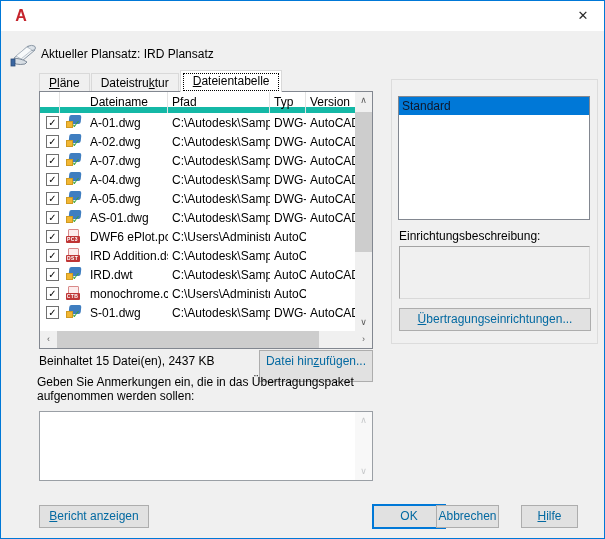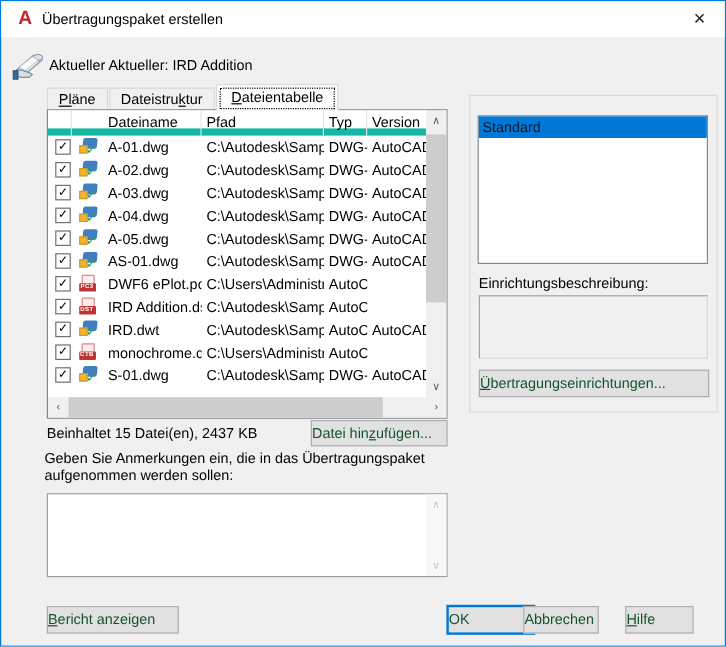--- a/index.html
+++ b/index.html
@@ -57,22 +57,22 @@
   .vscroll .thumb { position:absolute; left:0; top:20px; width:17px; height:140px; background:#cdcdcd; }
   .hscroll { position:absolute; left:0; bottom:0; height:17px; width:332px; background:#f0f0f0; }
   .hscroll .thumb { position:absolute; top:0; left:17px; width:262px; height:17px; background:#cdcdcd; }
   .sb-arrow { position:absolute; width:17px; height:17px; color:#5a5a5a; font-size:9px; text-align:center; line-height:17px; }
   .sb-up { top:0; left:0; } .sb-down { bottom:0; left:0; }
   .sb-left { left:0; top:0; } .sb-right { right:0; top:0; }
   .sb-arrow.dim { color:#c6c8ca; }
 
   
   .summary { position:absolute; left:38px; top:353px; }
-  .btn { background:#e1e1e1; border:1px solid #adadad; text-align:left; font-size:12px; color:#14532d; }
-  .add-file { position:absolute; left:258px; top:349px; width:114px; height:22px; line-height:21px; }
+  .btn { background:#e1e1e1; border:1px solid #adadad; text-align:center; font-size:12px; color:#0369a1; }
+  .add-file { position:absolute; left:258px; top:349px; width:114px; height:32px; line-height:21px; }
   .notes-label { position:absolute; left:36px; top:374px; width:344px; line-height:14px; }
   .notes-box { position:absolute; left:38px; top:410px; width:334px; height:70px; background:#fff; border:1px solid #9a9fa5; }
   .notes-scroll { position:absolute; right:0; top:0; bottom:0; width:17px; background:#f8f8f8; }
 
   
   .groupbox { position:absolute; border:1px solid #dcdcdc; }
   .group-setup { left:390px; top:78px; width:207px; height:265px; }
   .group-preview { left:390px; top:367px; width:206px; height:113px; }
   .group-label { position:absolute; left:6px; top:-8px; background:#f0f0f0; padding:0 4px; white-space:nowrap; }
   .setup-list { position:absolute; left:6px; top:16px; width:192px; height:124px; background:#fff; border:1px solid #828790; }
@@ -87,34 +87,33 @@
   .cancel-btn { position:absolute; left:435px; top:504px; width:63px; height:23px; line-height:21px; }
   .help-btn { position:absolute; left:520px; top:504px; width:57px; height:23px; line-height:21px; }
 </style>
 </head>
 <body>
 
 <div class="dialog">
 
   <div class="titlebar">
     <div class="app-icon">A</div>
-    <div class="title-text">Übertragungspaket erstellen</div>
     <div class="close-btn">✕</div>
   </div>
 
   <div class="etransmit">
     <svg width="30" height="30" viewBox="0 0 30 30">
       <path d="M5 19 L19 7 L26 11 L13 22 Z" fill="#eef1f4" stroke="#8a97a5" stroke-width="1"></path>
       <ellipse cx="22.5" cy="9" rx="4" ry="2.6" fill="#dde3e9" stroke="#8a97a5" stroke-width="1"></ellipse>
       <path d="M7 17 L18 8 L23 11 L12 20 Z" fill="#f7f9fa" stroke="#9aa6b2" stroke-width="0.6"></path>
       <path d="M3 21 q3 -3 8 -1 q4 1 7 3 l-2 2 q-5 1 -9 0 q-3 -1 -4 -4 z" fill="#d8dee4" stroke="#7d8a99" stroke-width="1"></path>
       <rect x="2" y="20" width="4" height="7" fill="#3a66a0" stroke="#2b4c79" stroke-width="0.8"></rect>
     </svg>
   </div>
-  <div class="plansatz">Aktueller Aktueller: IRD Addition</div>
+  <div class="plansatz">Aktueller Plansatz: IRD Plansatz</div>
 
   <div class="tabstrip">
     <span class="tab"><span class="mn">Pl</span><span>äne</span></span><span class="tab"><span>Dateistru</span><span class="mn">k</span><span>tur</span></span><span class="tab active"><span class="focus"></span><span class="mn">D</span><span>ateientabelle</span></span>
   </div>
 
   <div class="listview">
     <div class="lv-header">
       <div class="hcell hc-check"></div>
       <div class="hcell hc-icon"></div>
       <div class="hcell hc-name">Dateiname</div>
@@ -164,21 +163,21 @@
             <div class="checkbox">✓</div>
           </div>
       <div class="icon-cell">
             <div class="file-icon icon-dwg">
         <span class="dwg-sheet"></span>
               <span class="dwg-corner"></span>
               <span class="dwg-check">✓</span>
 
       </div>
           </div>
-      <div class="c-name">A-03.dwg</div>
+      <div class="c-name">A-07.dwg</div>
       <div class="c-path">C:\Autodesk\Sampl</div>
       <div class="c-type">DWG-D</div>
       <div class="c-ver">AutoCAD</div>
     </div>
 
     <div class="lv-row">
       <div class="cb-cell">
             <div class="checkbox">✓</div>
           </div>
       <div class="icon-cell">

